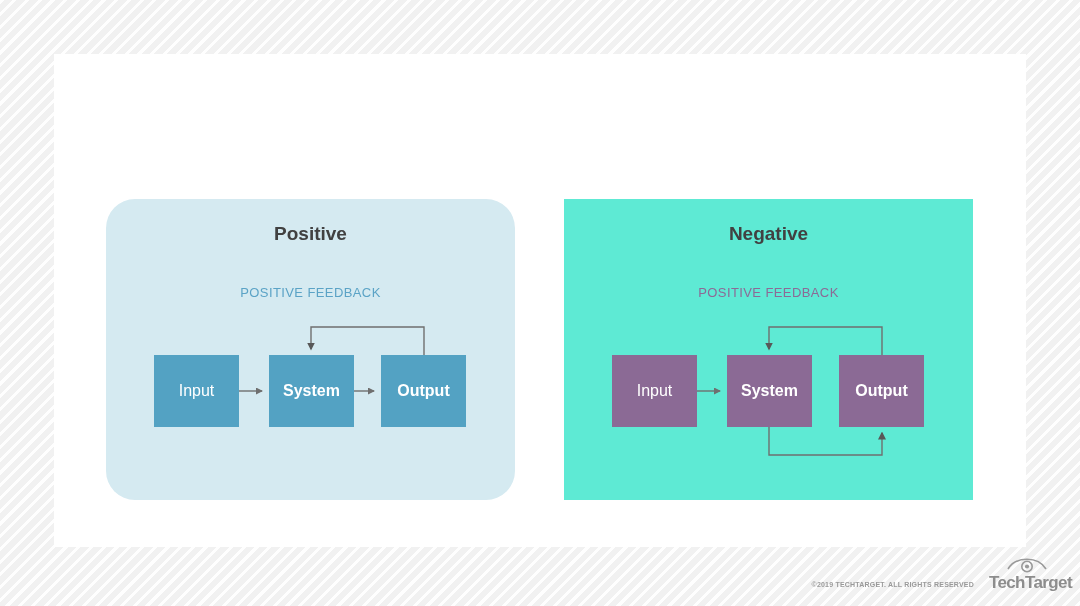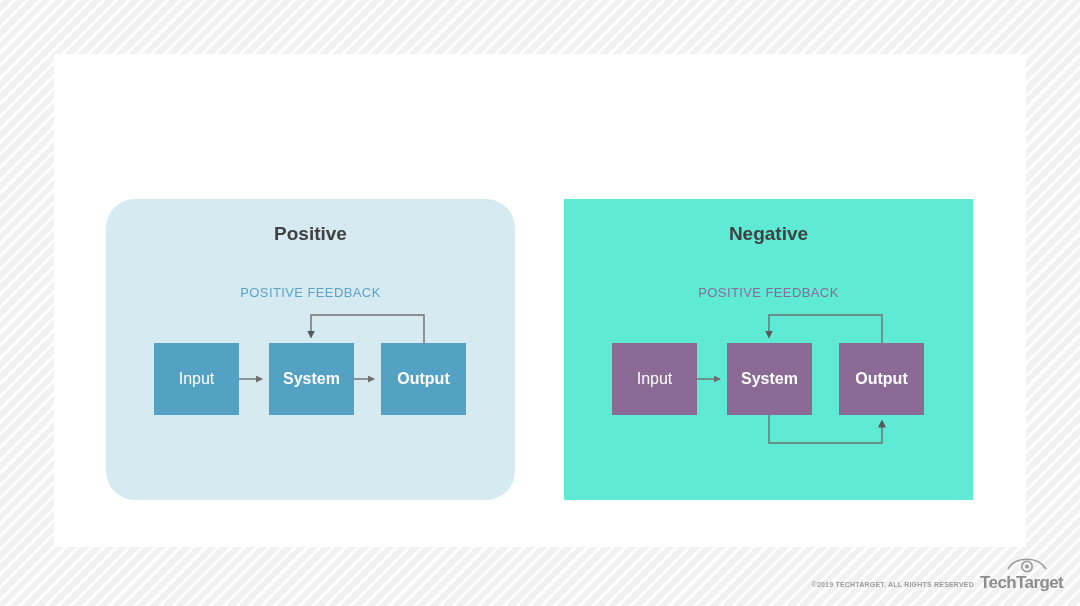--- a/index.html
+++ b/index.html
@@ -79,21 +79,21 @@
     font-size: 13px;
     letter-spacing: 0.4px;
     font-weight: normal;
   }
   .feedback-label-positive { color: #5ba3c6; }
   .feedback-label-negative { color: #8c6a96; }
 
   .diagram {
     position: absolute;
     left: 0;
-    top: 0;
+    top: 12px;
     width: 409px;
     height: 301px;
     text-align: right;
   }
 
   .node-box {
     position: absolute;
     width: 85px;
     height: 72px;
     top: 144px;
@@ -143,21 +143,21 @@
     left: 26px;
     top: 0px;
     width: 42px;
     height: 20px;
   }
   .brand-word {
     position: absolute;
     left: 0;
     top: 19px;
     width: 92px;
-    text-align: left;
+    text-align: right;
     font-size: 17px;
     font-weight: bold;
     color: #8d8d8d;
     letter-spacing: -0.6px;
   }
 </style>
 </head>
 <body>
 
 <div class="slide-card">

